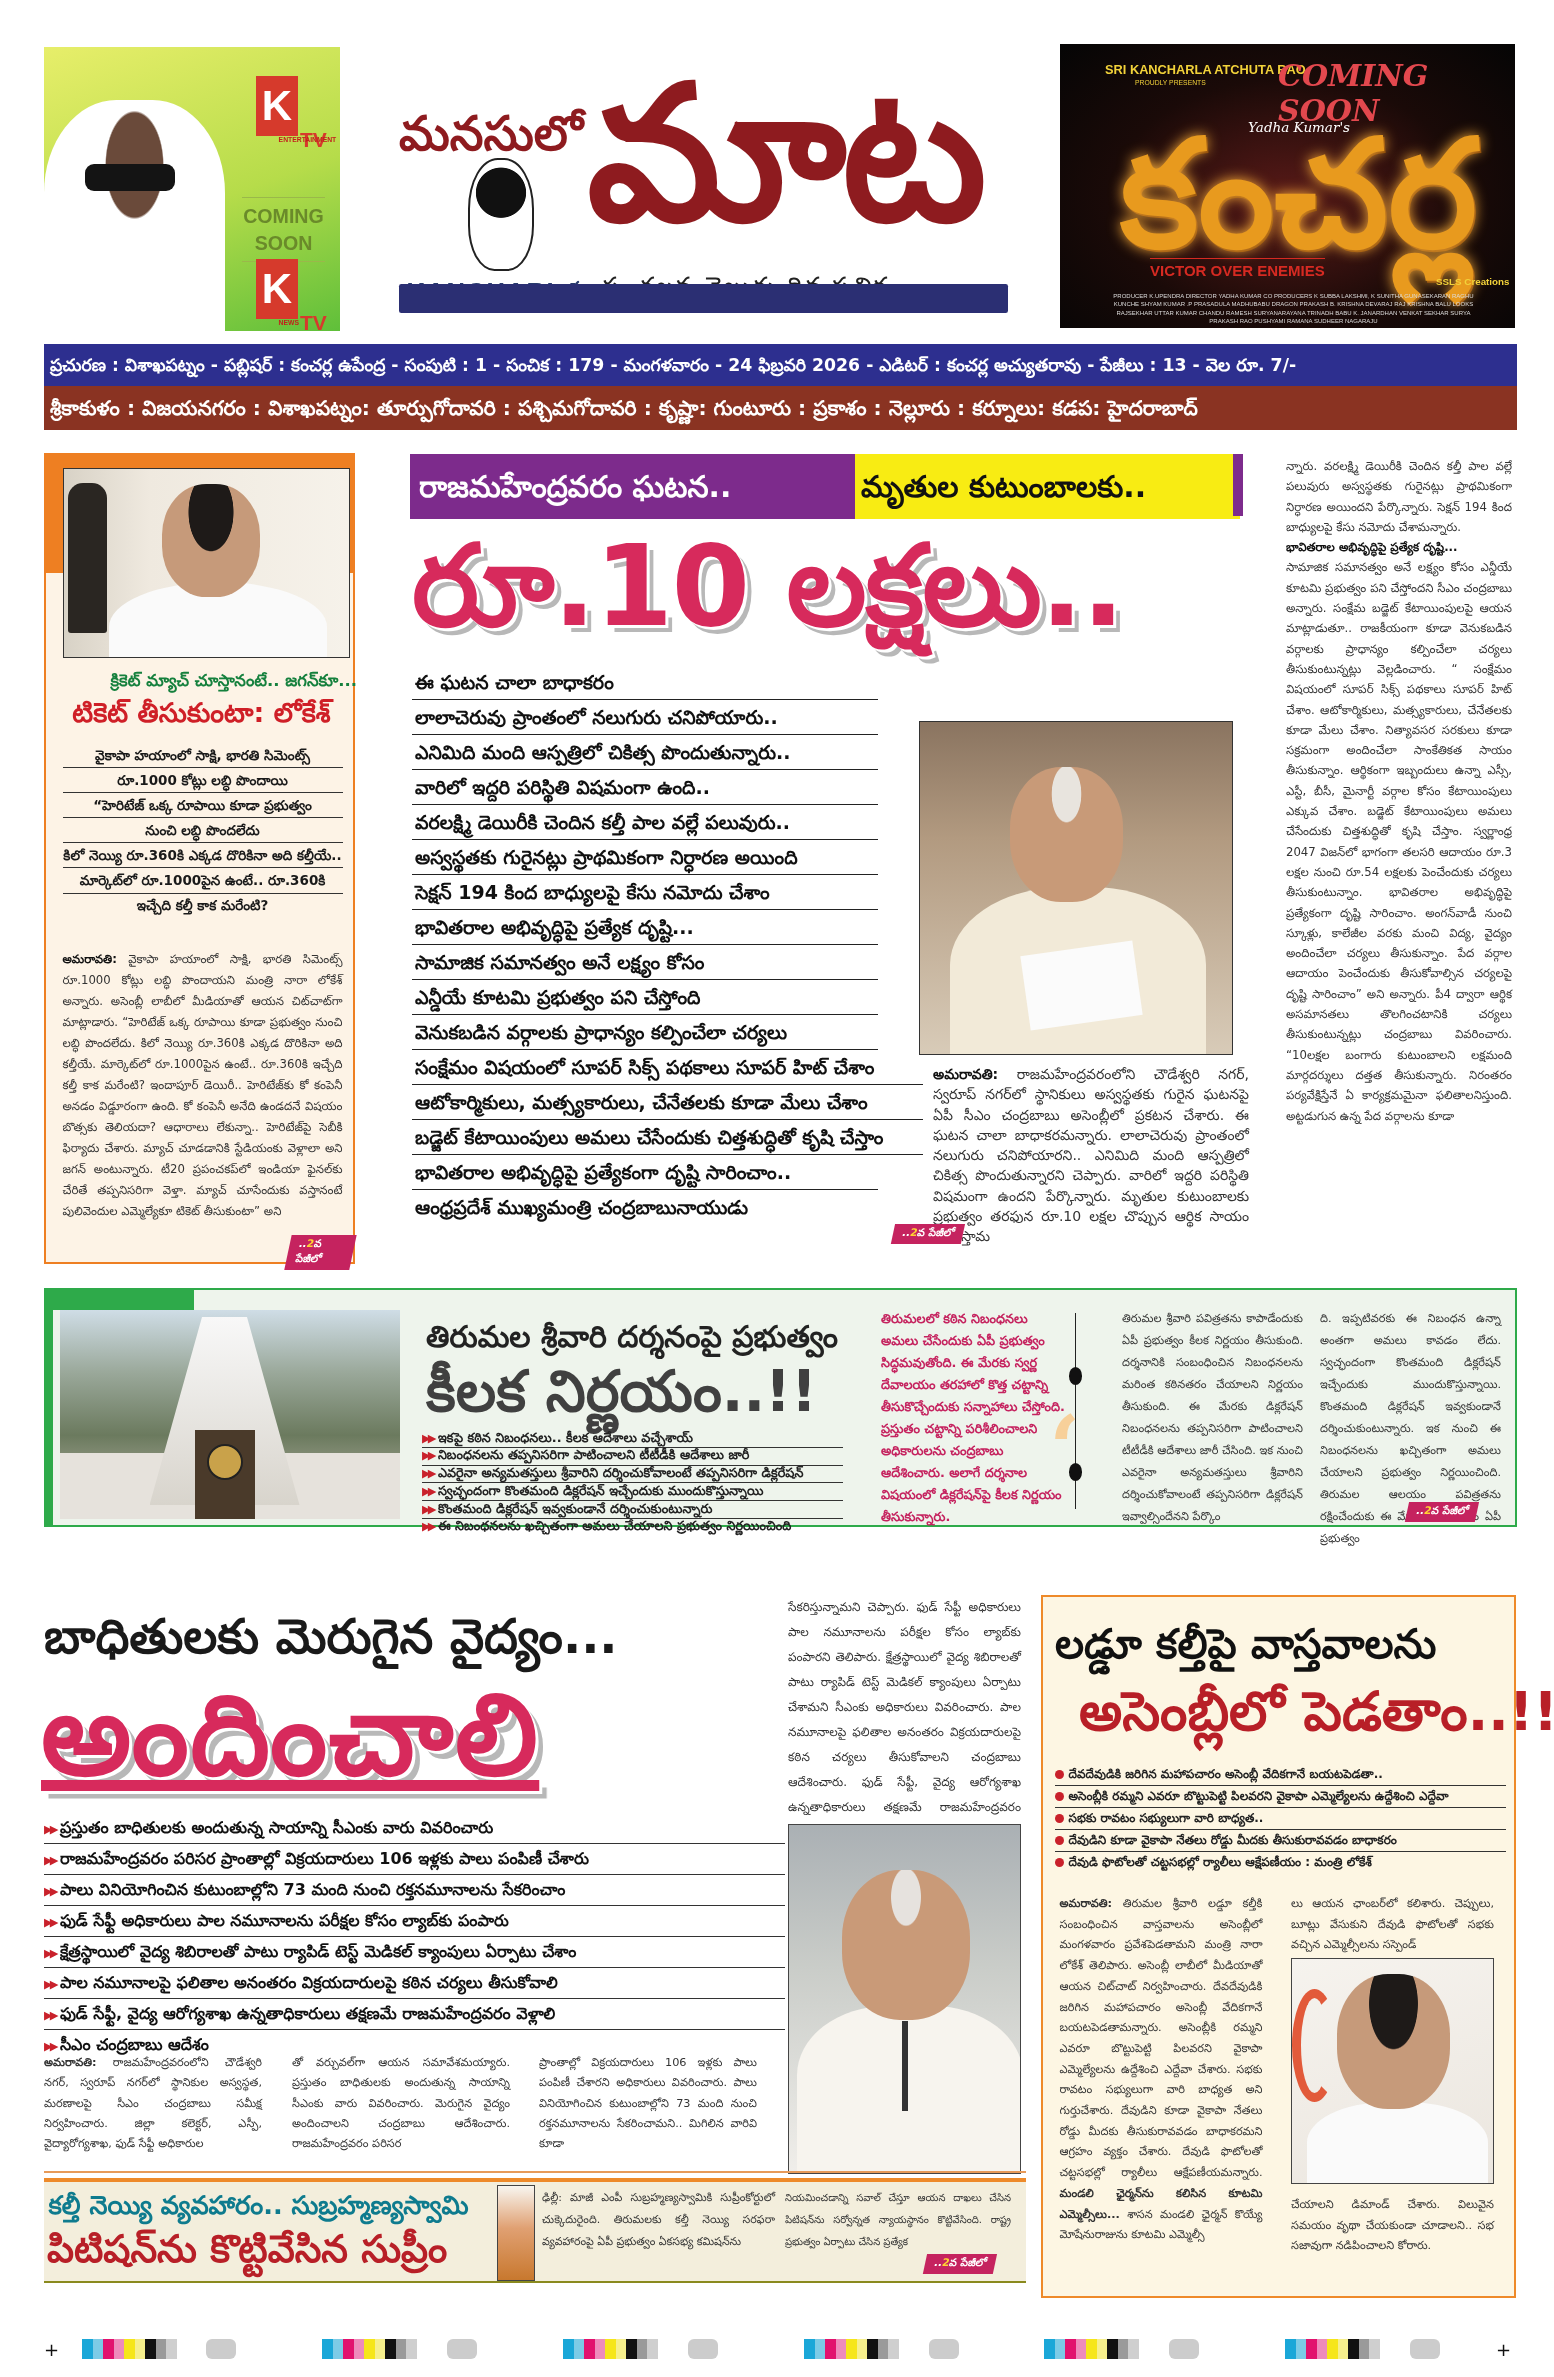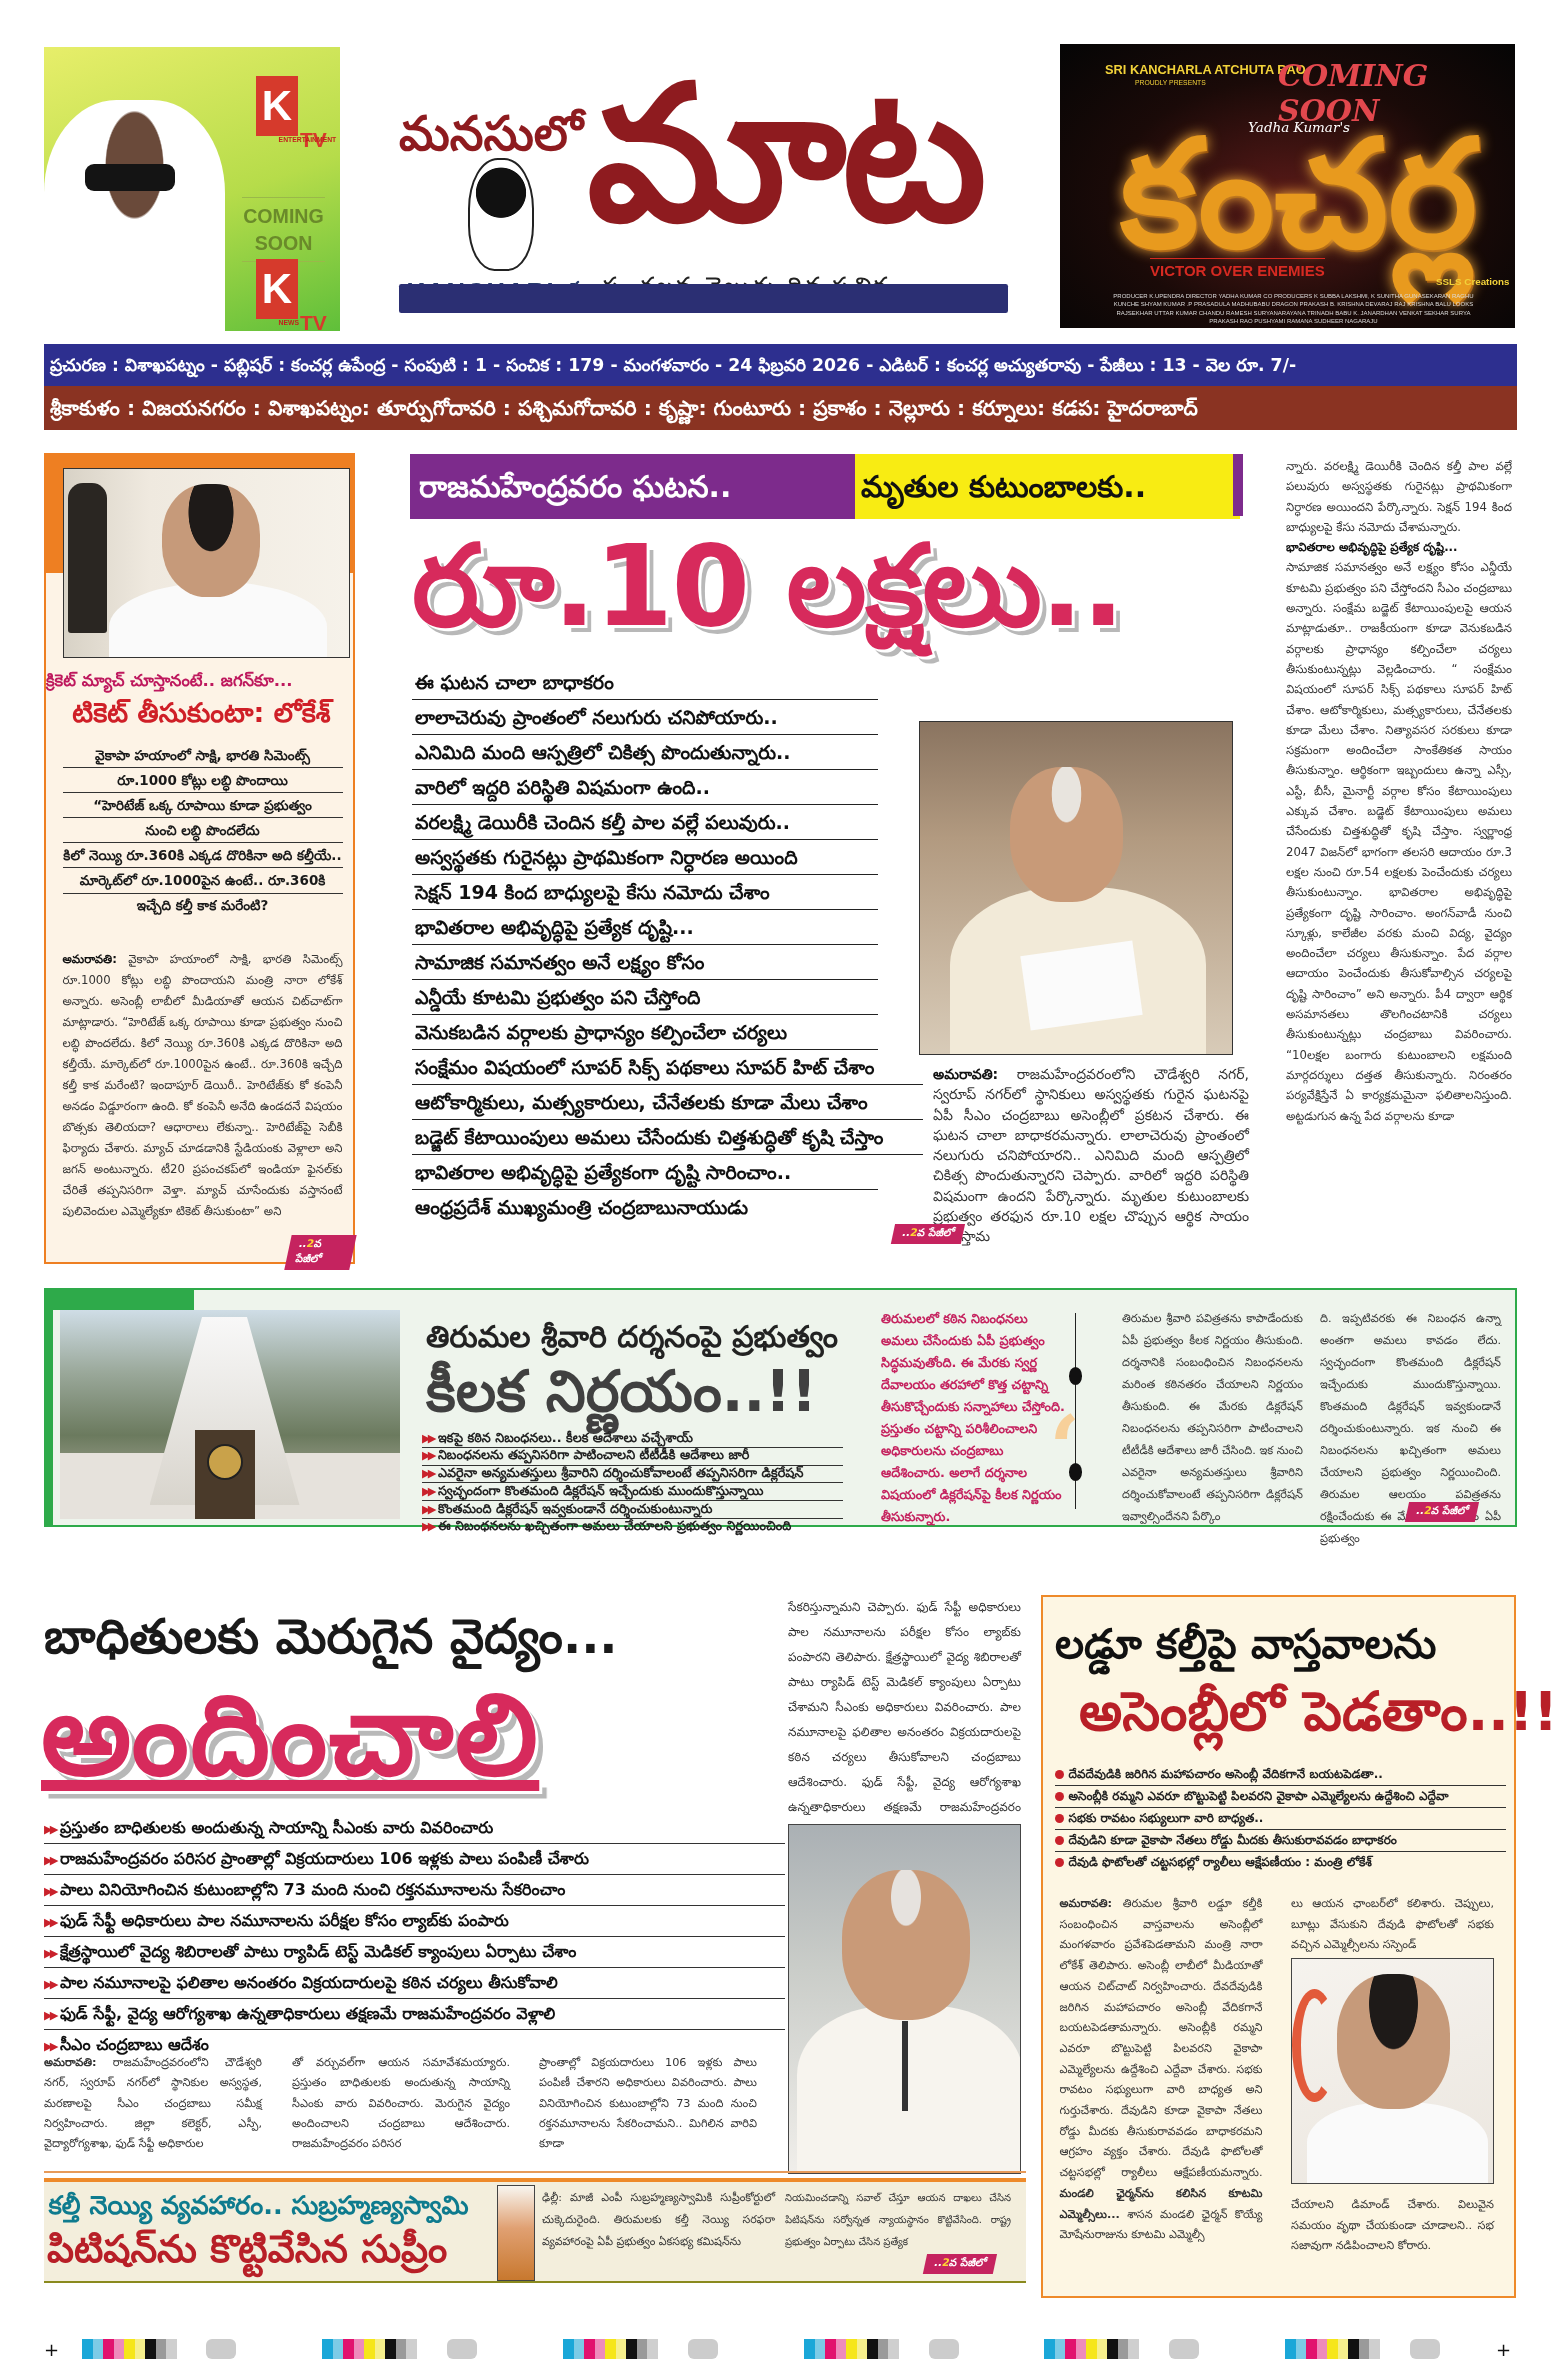--- a/index.html
+++ b/index.html
@@ -39,21 +39,21 @@
   .strip-blue { left: 44px; top: 344px; width: 1473px; height: 42px; background: #2d2f8f; color: #fff; font-size: 17.3px; font-weight: bold; line-height: 42px; padding-left: 6px; white-space: nowrap; overflow: hidden; }
   .strip-brown { left: 44px; top: 386px; width: 1473px; height: 44px; background: #8a3322; color: #fff; font-size: 20.3px; font-weight: bold; line-height: 44px; padding-left: 6px; white-space: nowrap; overflow: hidden; }
 
   
   .lok-box { left: 44px; top: 453px; width: 311px; height: 811px; border: 2.3px solid #ee7f22; border-top: 0; background: #fdf3e6; }
   .lok-box .orange-top { left: -2.3px; top: 0; width: 311px; height: 120px; background: #ee7f22; }
   .lok-photo { left: 16.5px; top: 15px; width: 287px; height: 190px; border: 0.8px solid #333; background: linear-gradient(90deg,#d8d2c6 0%,#efe9df 30%,#f6f2ea 100%); overflow: hidden; }
   .lok-photo .idol { left: 4.5px; top: 13.5px; width: 39px; height: 150px; background: #2a2622; border-radius: 15px 15px 3px 3px; }
   .lok-photo .head { left: 98px; top: 15px; width: 98px; height: 113px; border-radius: 45%; background: radial-gradient(ellipse at 50% 25%, #1e1a18 0 32%, #c69a7a 33% 100%); }
   .lok-photo .shirt { left: 45px; top: 113px; width: 218px; height: 90px; background: #fafafa; border-radius: 50% 50% 0 0; }
-  .lok-kicker { left: 0; top: 218px; width: 311px; text-align: left; font-size: 16.5px; font-weight: bold; color: #be185d; }
+  .lok-kicker { left: 0; top: 218px; width: 311px; text-align: right; font-size: 16.5px; font-weight: bold; color: #15803d; }
   .lok-head { left: 0; top: 244px; width: 311px; text-align: center; font-size: 27px; font-weight: bold; color: #cf1f27; }
   .lok-points { left: 16.5px; top: 290px; width: 280px; }
   .lok-points div { font-size: 13.5px; font-weight: bold; text-align: center; padding: 3.8px 0; border-bottom: 0.8px solid #333; line-height: 16.5px; }
   .lok-points div:last-child { border-bottom: 0; }
   .lok-body { left: 16.5px; top: 489px; width: 280px; font-size: 11.7px; line-height: 21px; text-align: justify; color: #333; }
   .lok-body b { color: #111; }
   .jump { display: inline-block; background: #c5235f; color: #fff; font-size: 10.5px; font-weight: bold; padding: 2.3px 9px; transform: skewX(-12deg); }
   .jump .num { color: #ffd332; }
   .lok-jump { left: 242px; top: 782px; }
 

